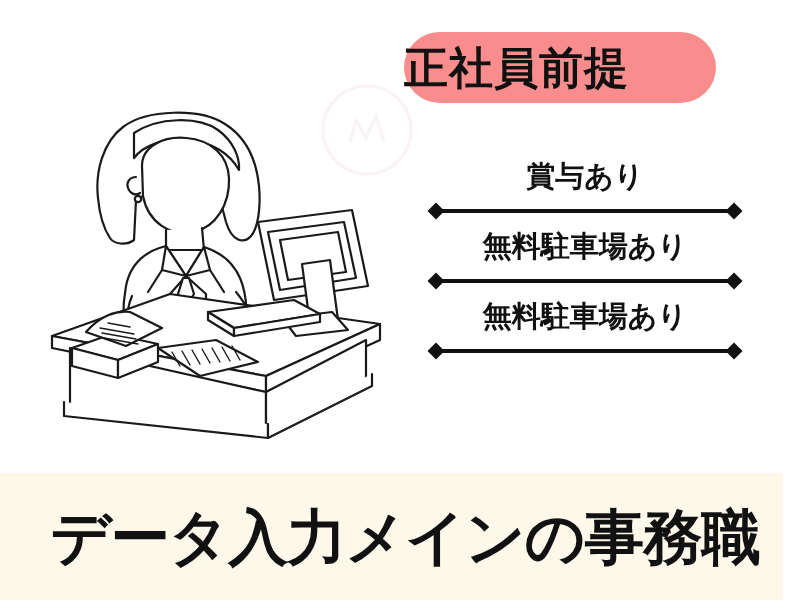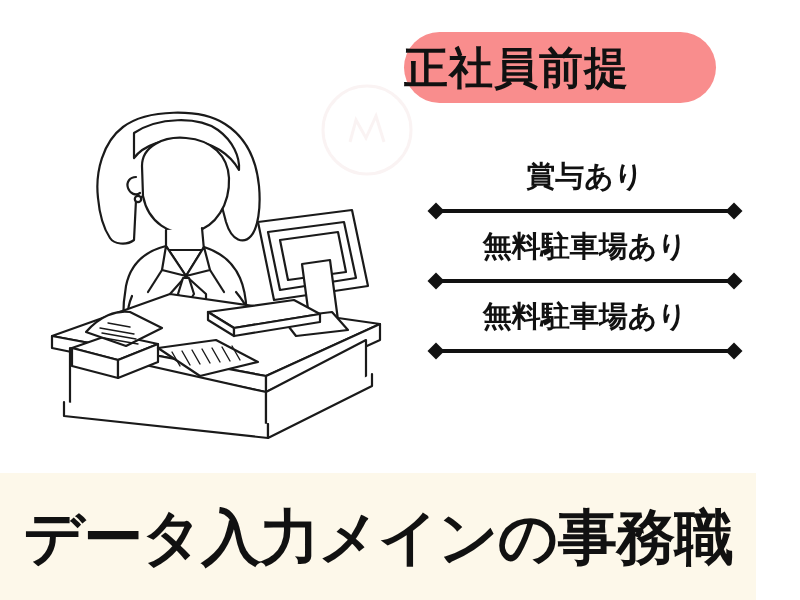--- a/index.html
+++ b/index.html
@@ -116,20 +116,21 @@
   #bottom-banner {
     position: absolute;
     left: 0;
     top: 473px;
     width: 756px;
     height: 127px;
     background: #fdf8ea;
     display: flex;
     align-items: center;
     justify-content: center;
+    padding-left: 27px;
   }
   #banner-title {
     font-family: "DejaVu Sans", "Liberation Sans", sans-serif;
     font-size: 60px;
     font-weight: bold;
     color: #111111;
     line-height: 1;
     white-space: nowrap;
     letter-spacing: -1px;
     transform: scaleX(0.99);

